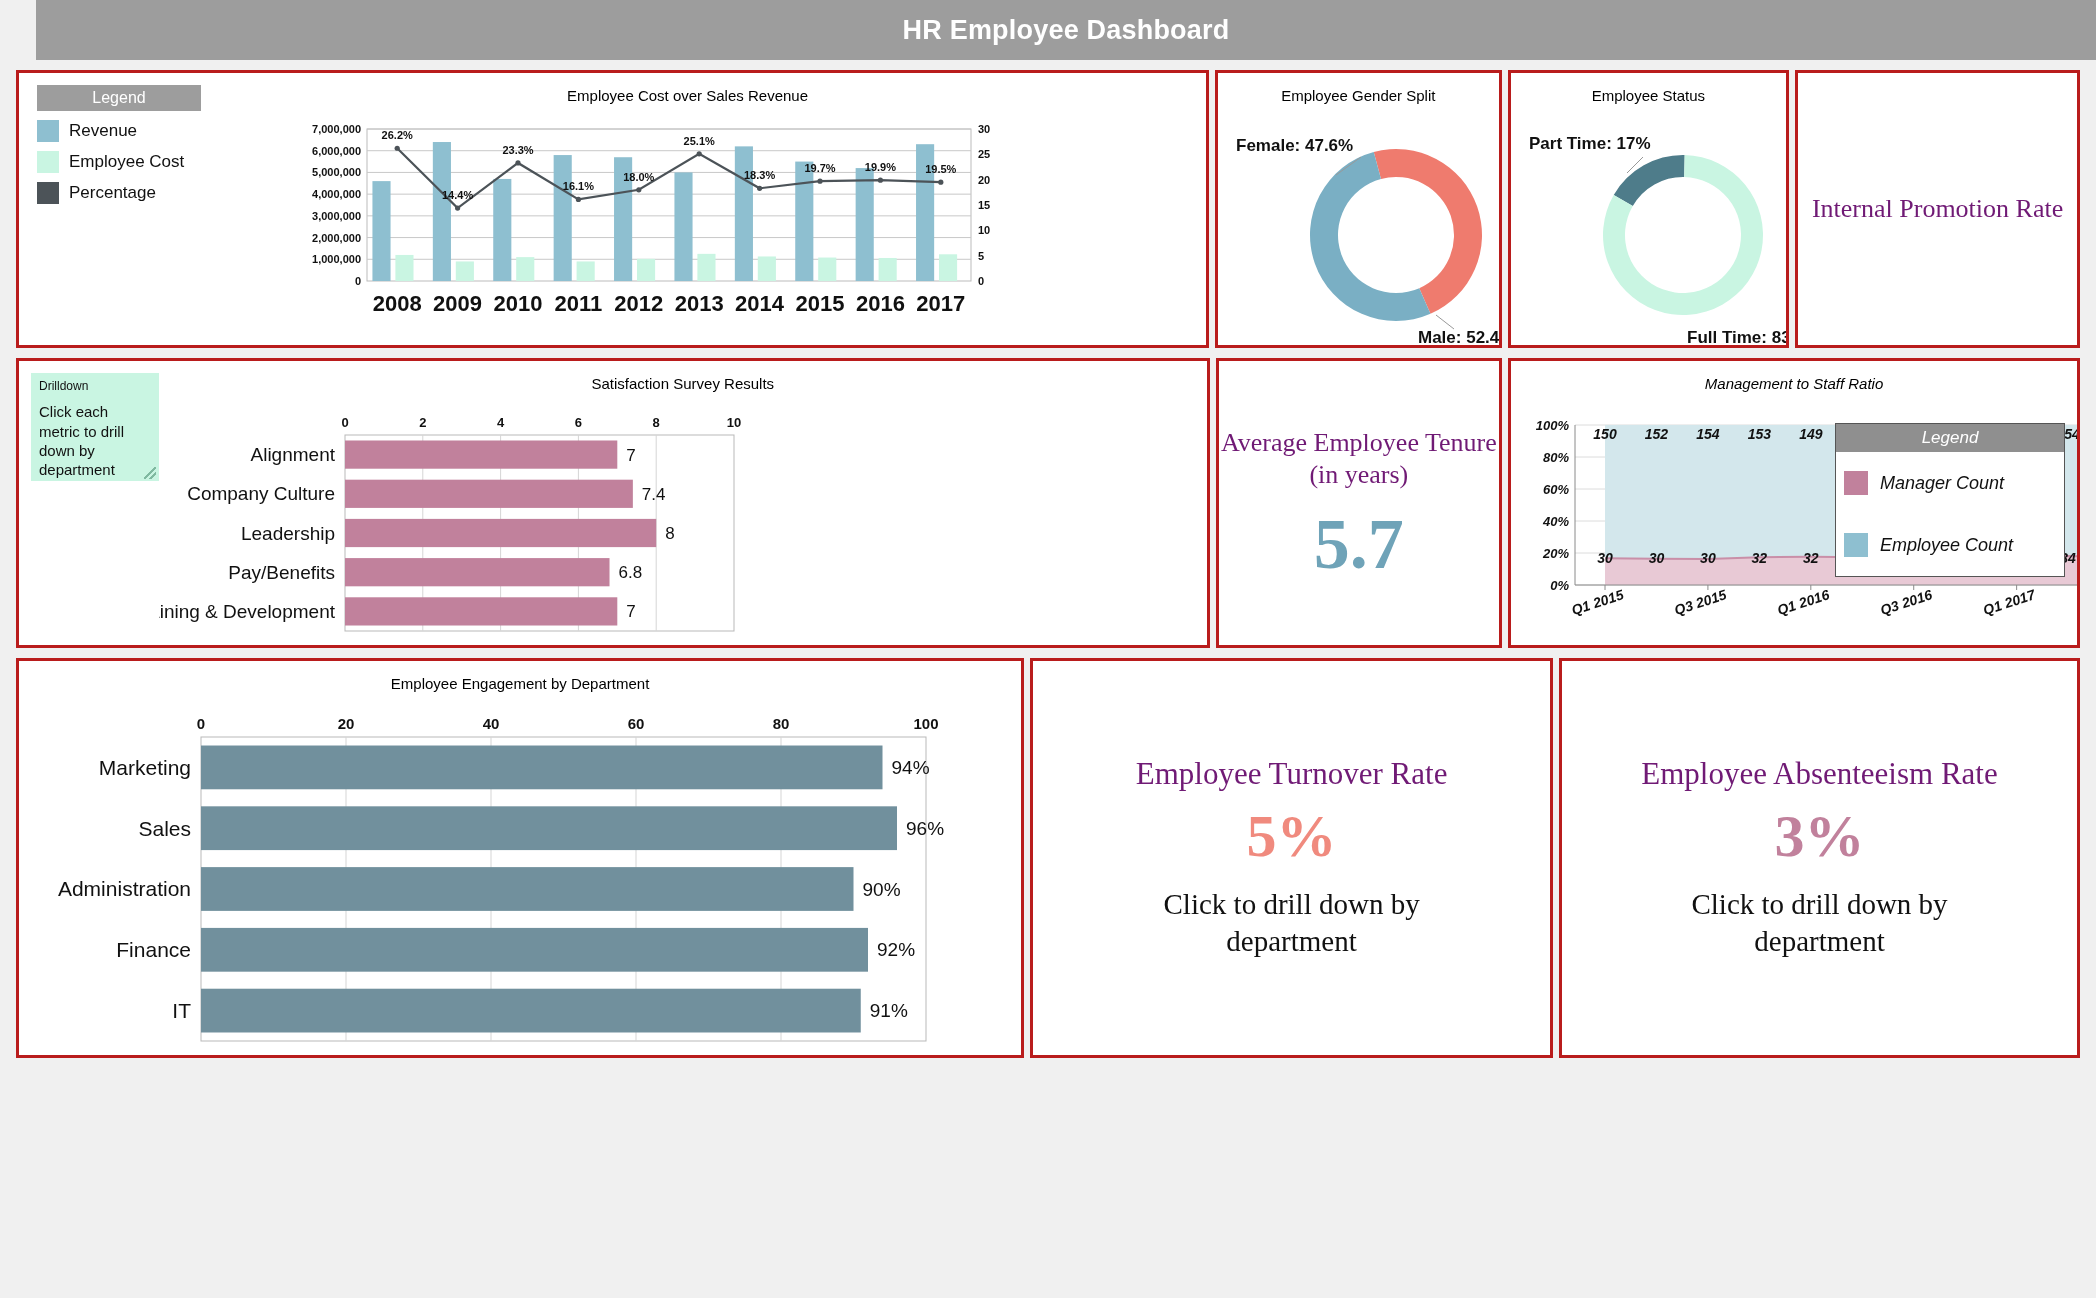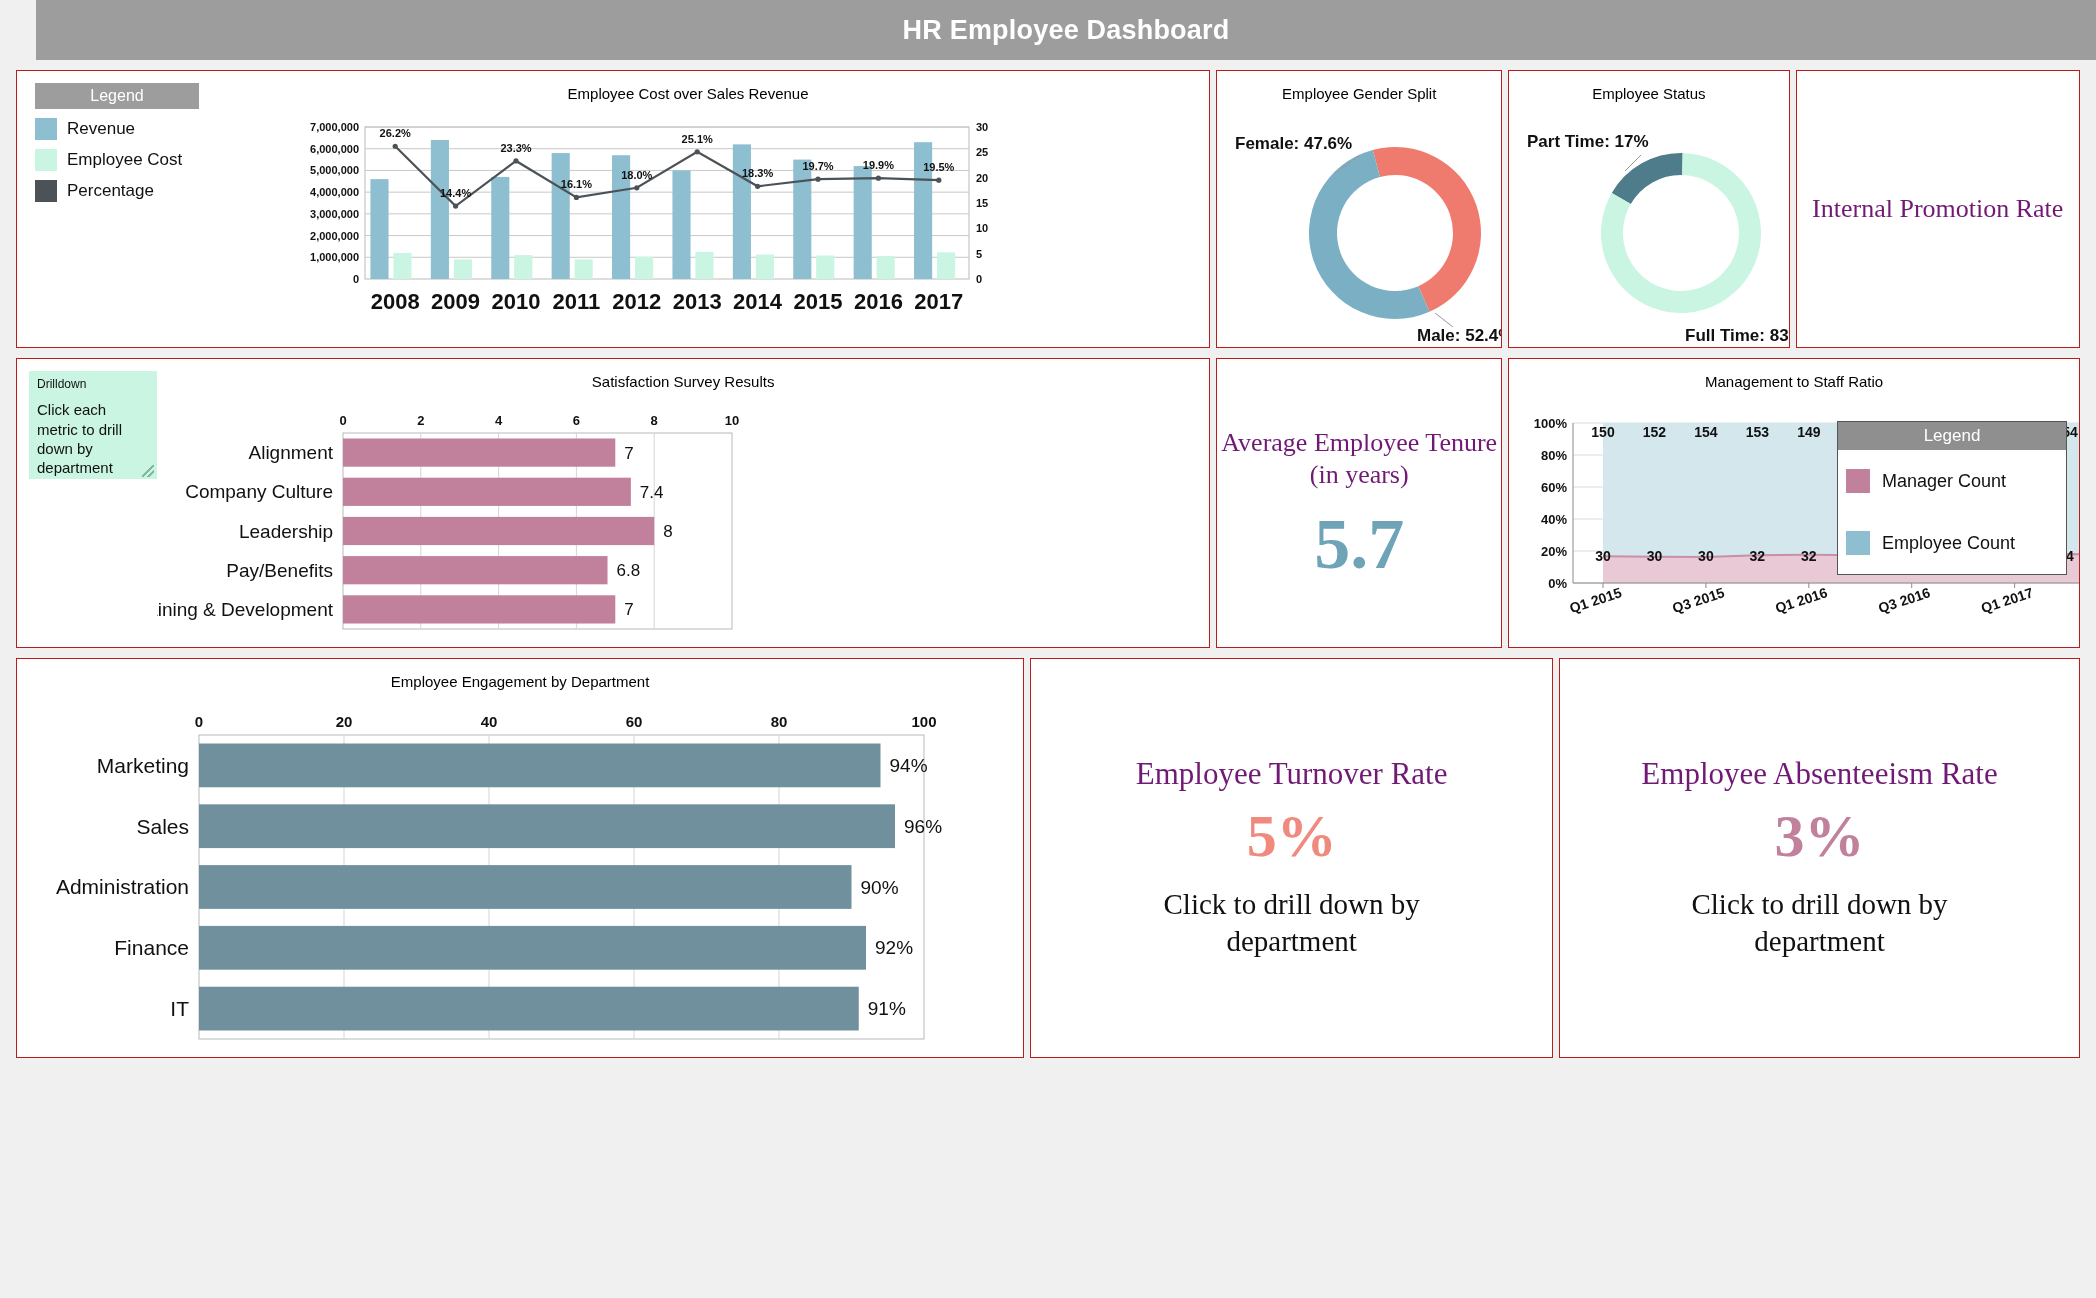--- a/index.html
+++ b/index.html
@@ -15,21 +15,21 @@
     color: #ffffff;
     font-size: 27px;
     font-weight: bold;
     display: flex; align-items: center; justify-content: center;
     letter-spacing: .2px;
     margin-left: 36px;
   }
   .row { display: flex; gap: 6px; padding: 0 16px; margin-top: 10px; }
   .card {
     background: #ffffff;
-    border: 1px solid #b91c1c;
+    border: 3px solid #b91c1c;
     position: relative;
     overflow: hidden;
   }
   .card-title {
     text-align: center;
     font-size: 15px;
     font-weight: 500;
     color: #000;
     padding-top: 14px;
   }
@@ -236,21 +236,21 @@
         <text x="467.29999999999995" y="208.35" font-size="17" fill="#111" text-anchor="start" font-family="&quot;Liberation Sans&quot;, sans-serif" font-weight="normal">7</text>
       </svg>
   </div>
 
   <div class="card kpi-card" style="width:358px;height:290px;">
     <div class="kpi-title">Average Employee Tenure</div>
     <div class="kpi-title">(in years)</div>
     <div class="kpi-value" style="font-size:72px;color:#6fa3b8;margin-top:16px;">5.7</div>
   </div>
 
-  <div class="card" style="width:716px;height:290px;">
+  <div class="card" style="width:716px;height:290px;font-style:italic;">
     <div class="card-title">Management to Staff Ratio</div>
     <svg id="svg-mgmt" width="714" height="240" style="position:absolute;left:0;top:42px;">
         <rect x="64" y="22" width="626" height="160" fill="#fff"></rect>
         <line x1="64" y1="182" x2="690" y2="182" stroke="#dcdcdc"></line>
         <text x="58" y="187" font-size="13" fill="#111" text-anchor="end" font-family="&quot;Liberation Sans&quot;, sans-serif" font-weight="bold">0%</text>
         <line x1="64" y1="150" x2="690" y2="150" stroke="#dcdcdc"></line>
         <text x="58" y="155" font-size="13" fill="#111" text-anchor="end" font-family="&quot;Liberation Sans&quot;, sans-serif" font-weight="bold">20%</text>
         <line x1="64" y1="118" x2="690" y2="118" stroke="#dcdcdc"></line>
         <text x="58" y="123" font-size="13" fill="#111" text-anchor="end" font-family="&quot;Liberation Sans&quot;, sans-serif" font-weight="bold">40%</text>
         <line x1="64" y1="86" x2="690" y2="86" stroke="#dcdcdc"></line>

